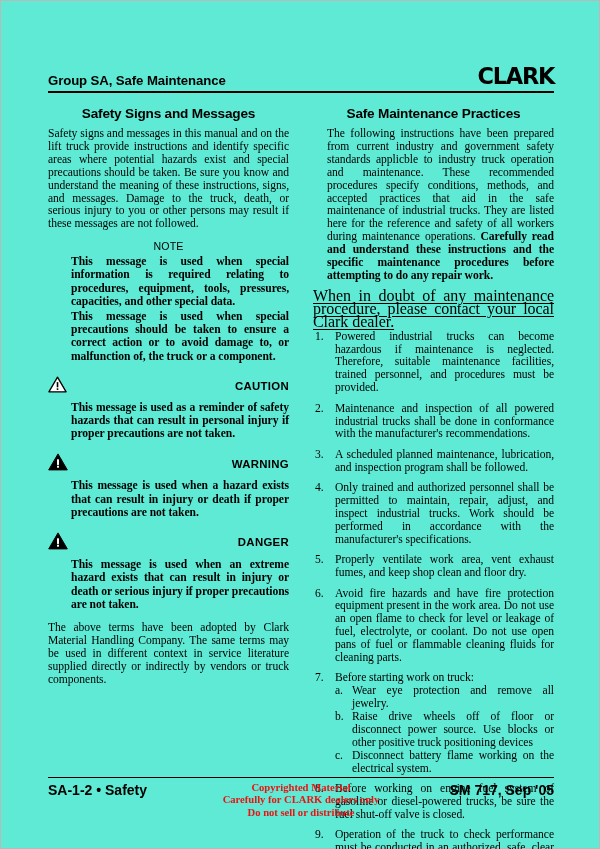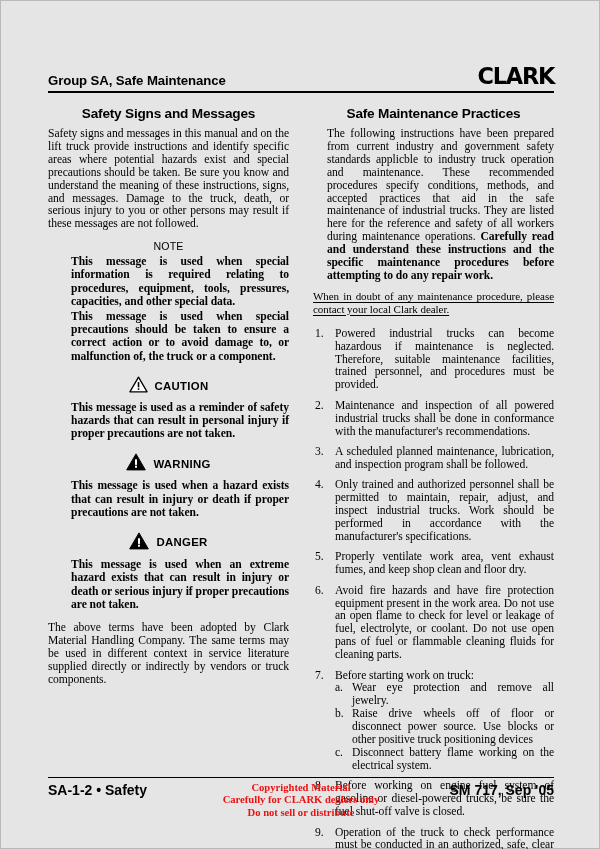--- a/index.html
+++ b/index.html
@@ -16,21 +16,21 @@
     position: relative;
     overflow: hidden;
   }
   .page {
     position: absolute;
     left: 0; top: 0;
     width: 600px;
     height: 849px;
     box-sizing: border-box;
     border: 1px solid #b9b9b9;
-    background: #e5e5e5;
+    background: #5eead4;
   }
   .page-inner {
     position: absolute;
     left: 47px;
     top: 58px;
     width: 506px;
     height: 745px;
   }
 
   
@@ -104,42 +104,42 @@
     font-weight: bold;
     text-align: justify;
     margin: 0 0 2px 0;
     padding: 0 0 0 23px;
     letter-spacing: -0.05px;
   }
 
   .signal-row {
     display: flex;
     align-items: center;
-    justify-content: center;
+    justify-content: space-between;
     gap: 7px;
     margin: 13px 0 4px 0;
   }
   .signal-label {
     font-family: "Liberation Sans", sans-serif;
     font-weight: bold;
     font-size: 11.4px;
     letter-spacing: 0.3px;
     line-height: 1;
   }
   .tri-icon { display: block; }
 
   
   .strong-run {
     font-weight: bold;
   }
   .underline-para {
-    font-size: 11px;
+    font-size: 16px;
     line-height: 12.9px;
     text-align: justify;
-    margin: 7px 0 12px 0;
+    margin: 7px 0 2px 0;
     text-decoration: underline;
     text-underline-offset: 1.5px;
     letter-spacing: -0.05px;
   }
 
   ol.numlist {
     list-style: none;
     margin: 0;
     padding: 0;
   }

